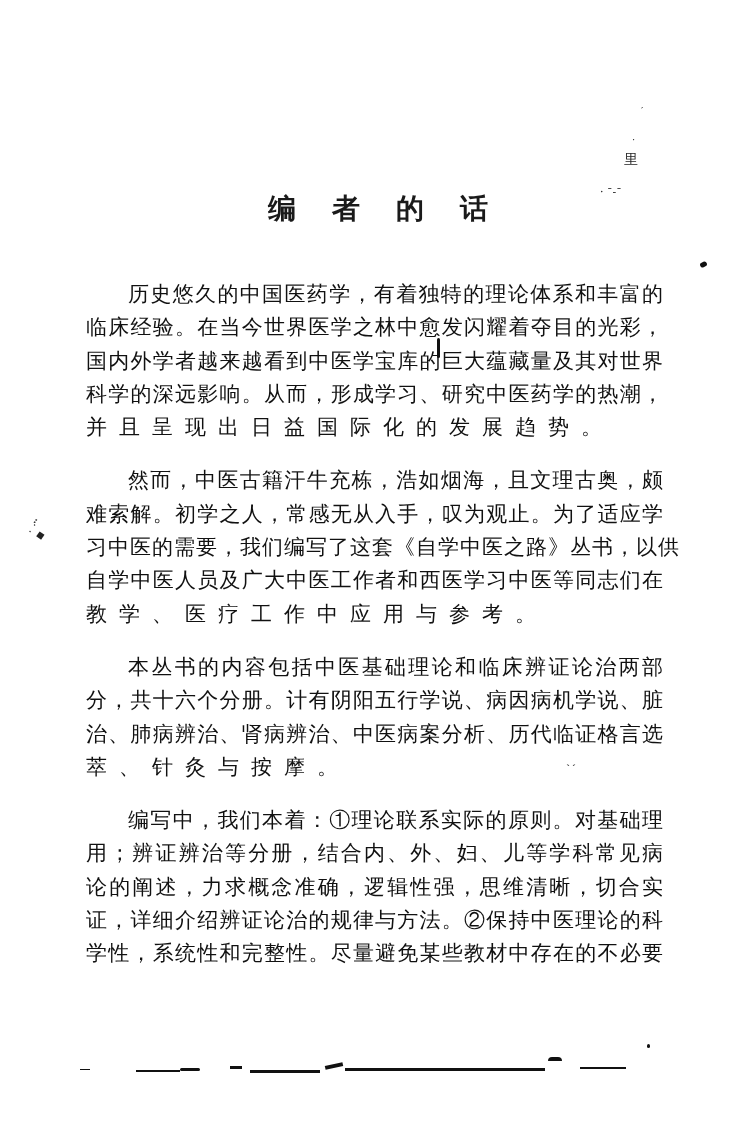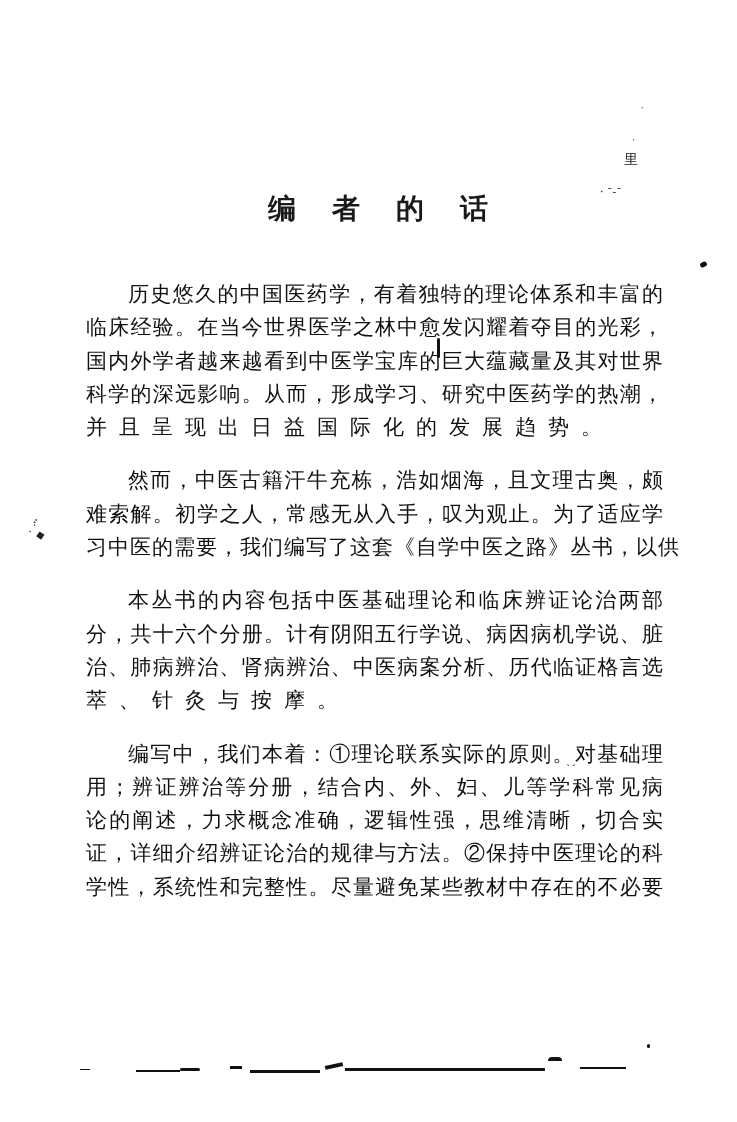--- a/index.html
+++ b/index.html
@@ -53,20 +53,22 @@
       <div class="line indent">历史悠久的中国医药学，有着独特的理论体系和丰富的</div>
       <div class="line">临床经验。在当今世界医学之林中愈发闪耀着夺目的光彩，</div>
       <div class="line">国内外学者越来越看到中医学宝库的巨大蕴藏量及其对世界</div>
       <div class="line">科学的深远影响。从而，形成学习、研究中医药学的热潮，</div>
       <div class="line short">并且呈现出日益国际化的发展趋势。</div>
     </div>
     <div>
       <div class="line indent">然而，中医古籍汗牛充栋，浩如烟海，且文理古奥，颇</div>
       <div class="line">难索解。初学之人，常感无从入手，叹为观止。为了适应学</div>
       <div class="line">习中医的需要，我们编写了这套《自学中医之路》丛书，以供</div>
+      <div class="line">自学中医人员及广大中医工作者和西医学习中医等同志们在</div>
+      <div class="line short">教学、医疗工作中应用与参考。</div>
     </div>
     <div>
       <div class="line indent">本丛书的内容包括中医基础理论和临床辨证论治两部</div>
       <div class="line">分，共十六个分册。计有阴阳五行学说、病因病机学说、脏</div>
       <div class="line">治、肺病辨治、肾病辨治、中医病案分析、历代临证格言选</div>
       <div class="line short">萃、针灸与按摩。</div>
     </div>
     <div>
       <div class="line indent">编写中，我们本着：①理论联系实际的原则。对基础理</div>
       <div class="line">用；辨证辨治等分册，结合内、外、妇、儿等学科常见病</div>

